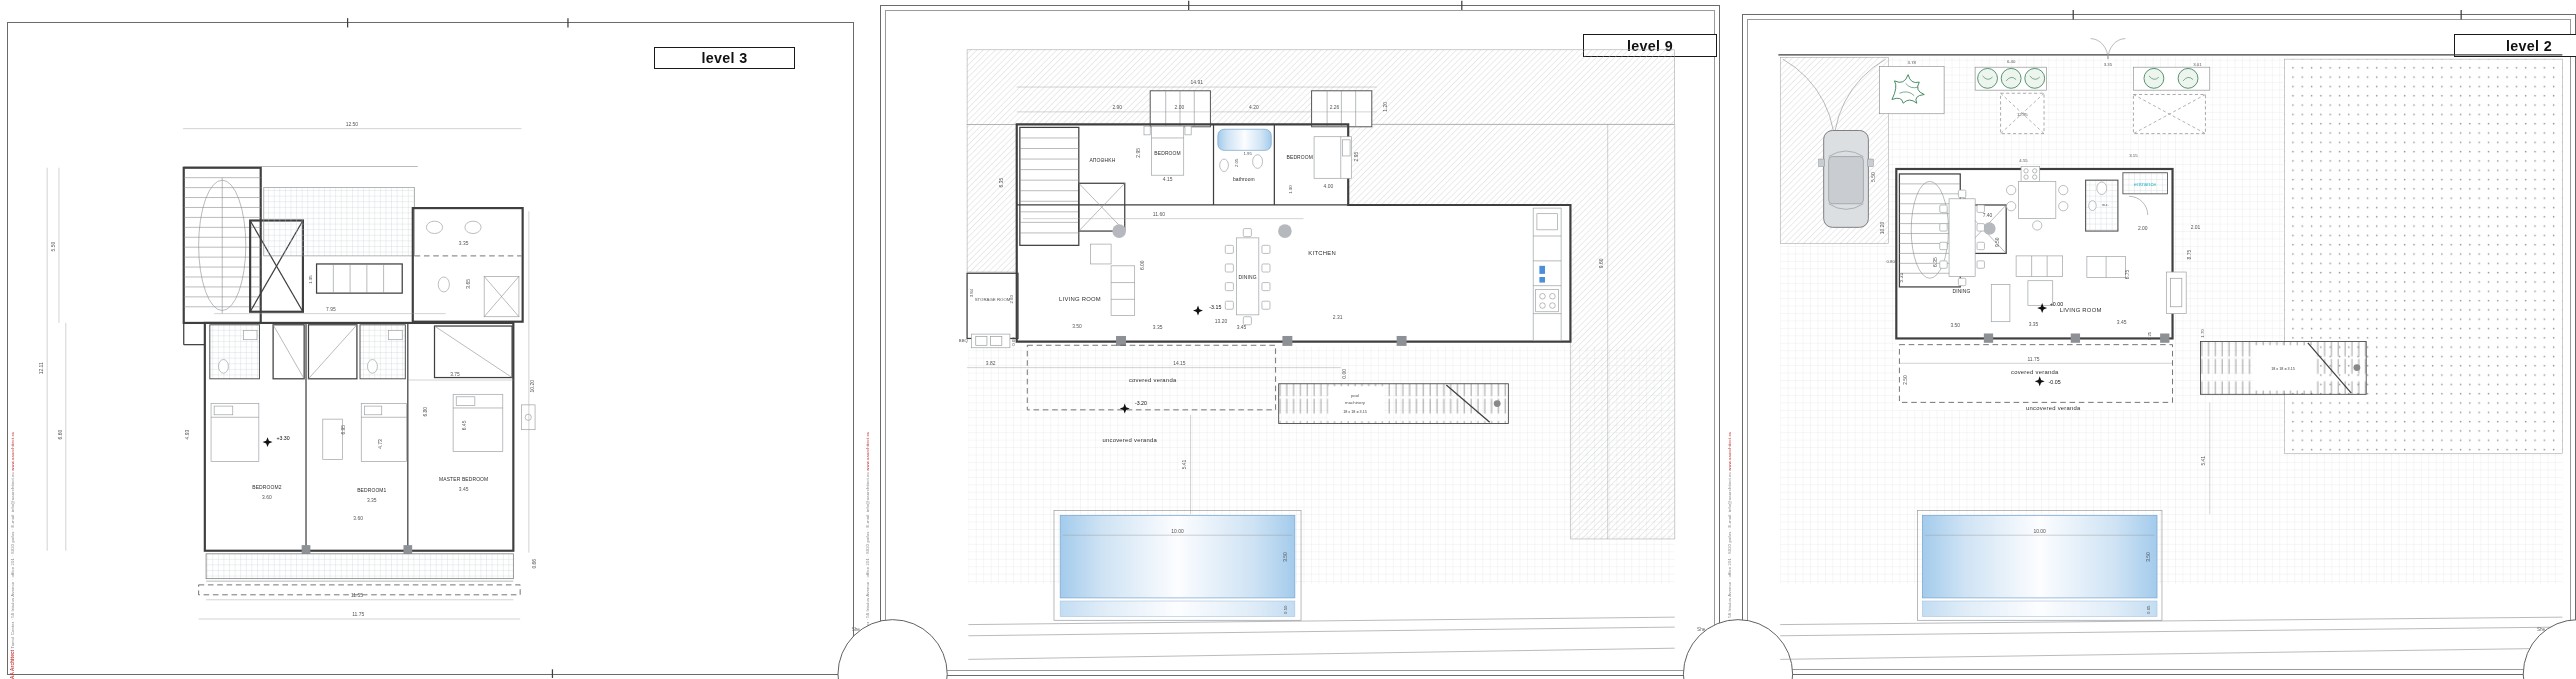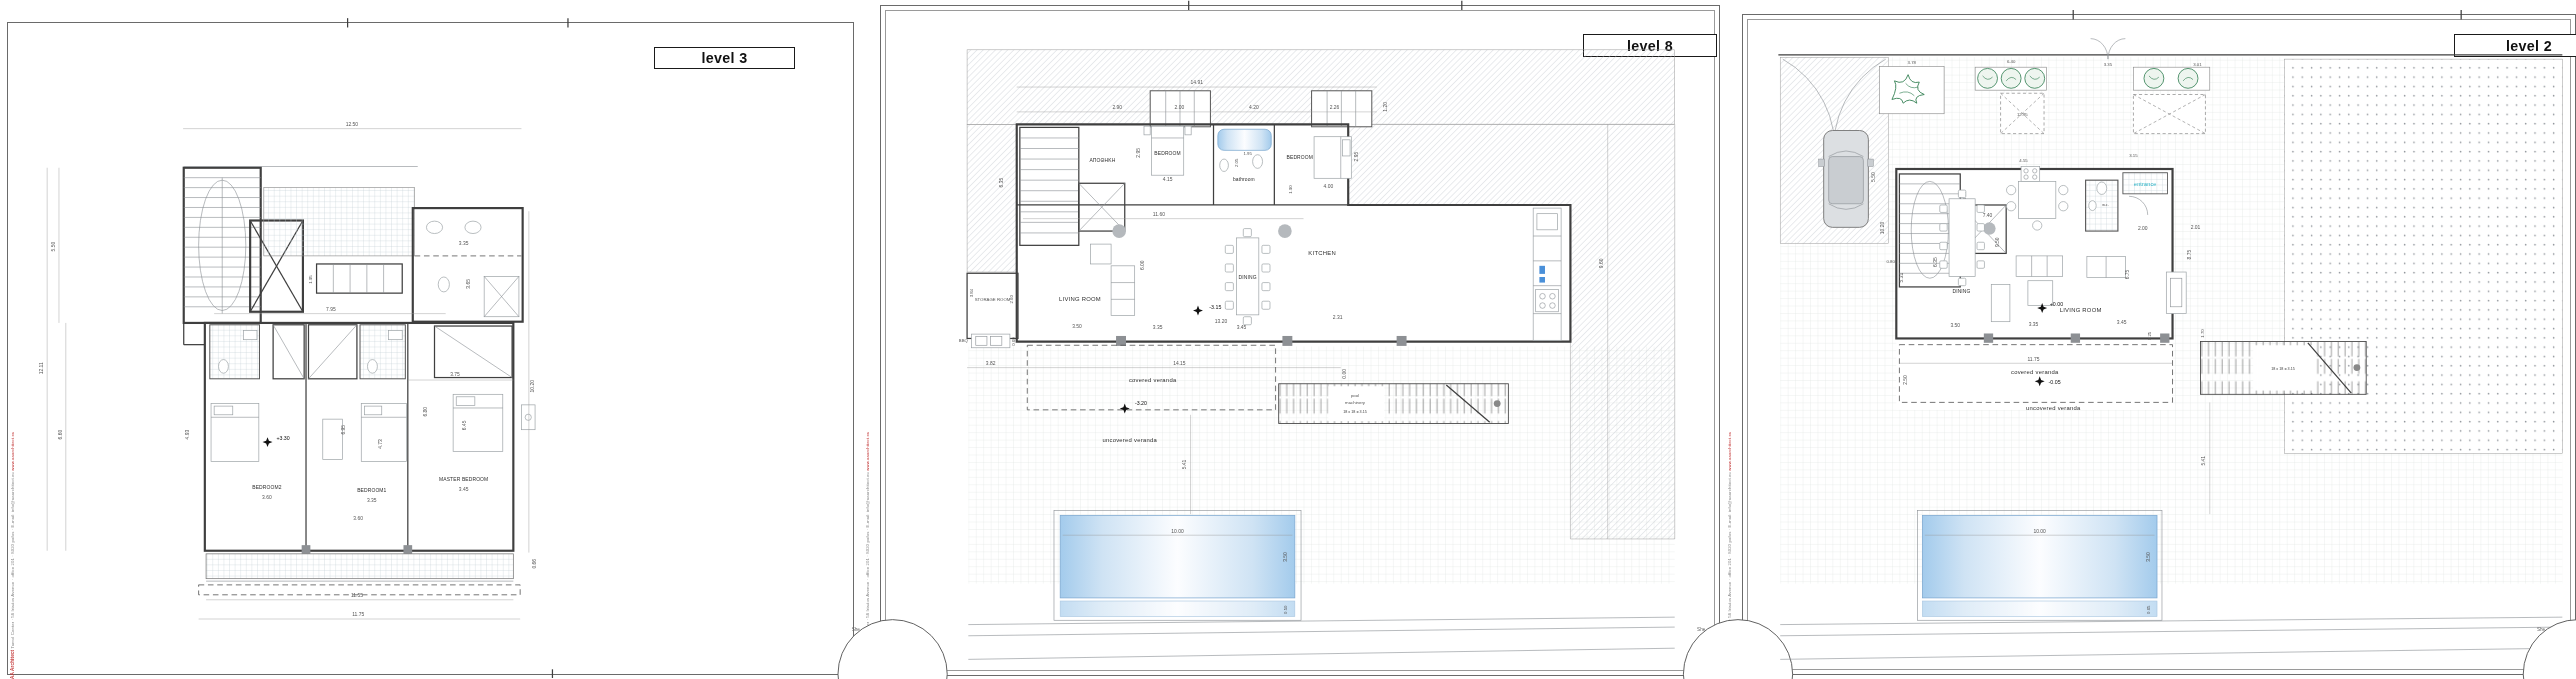--- a/index.html
+++ b/index.html
@@ -38,21 +38,21 @@
   <div class="sheet" style="left:7.4px;top:22.3px;width:845px;height:651px;"></div>
   <div class="sheet" style="left:880px;top:5px;width:838px;height:669px;"></div>
   <div class="inner" style="left:885px;top:10px;width:828px;height:659px;"></div>
   <div class="sheet" style="left:1742px;top:14.3px;width:832px;height:659px;"></div>
   <div class="inner" style="left:1747px;top:19px;width:822px;height:649px;"></div>
 
   <div class="labelbox" style="left:654px;top:47px;width:139px;height:20px;">
     <span>level 3</span>
     </div>
   <div class="labelbox" style="left:1583px;top:34px;width:132px;height:21px;">
-    <span>level 8</span>
+    <span>level 9</span>
     </div>
   <div class="labelbox" style="left:2414px;top:34px;width:148px;height:21px;margin-left:40px;">
     <span>level 2</span>
     </div>
 
   <div class="sidetext" style="left:15px;top:674px;">
     <span class="brand">AA Architect</span><span> Tamol Center · 58 Iriados Avenue · office 201 · 8020 pafos · E-mail: info@aaarchitect.eu  </span><span class="site">www.aaarchitect.eu</span>
   </div>
   <div class="sidetext" style="left:870px;top:674px;">
     <span class="brand">AA Architect</span><span> Tamol Center · 58 Iriados Avenue · office 201 · 8020 pafos · E-mail: info@aaarchitect.eu  </span><span class="site">www.aaarchitect.eu</span>

